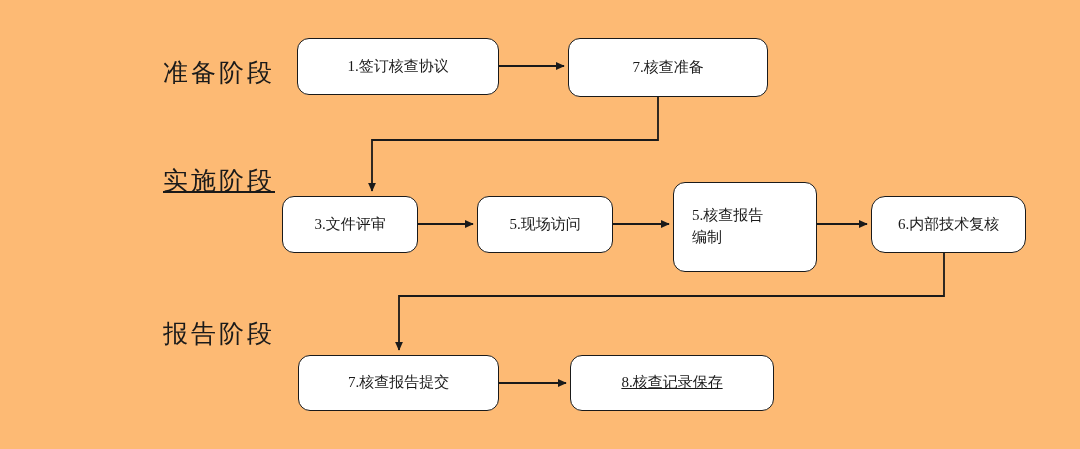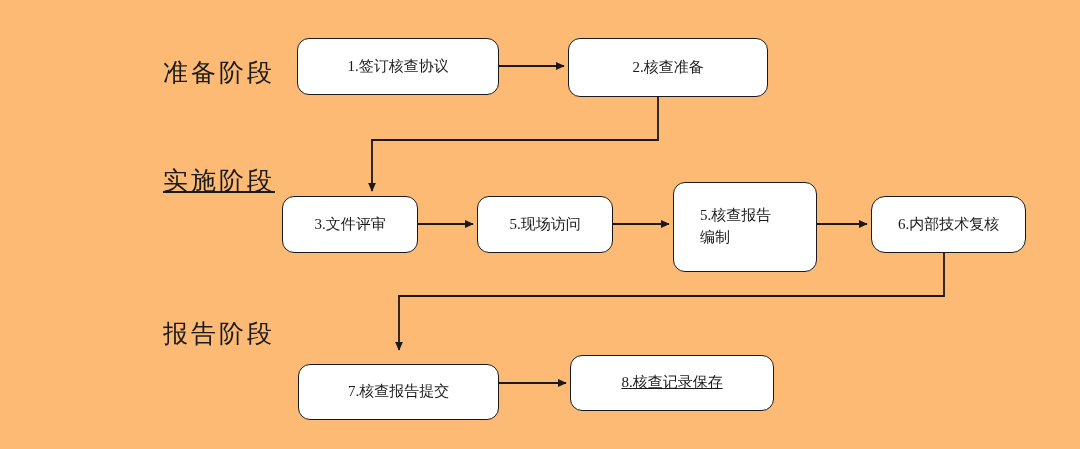--- a/index.html
+++ b/index.html
@@ -35,21 +35,21 @@
     text-align: center;
     color: #1a1a1a;
     font-size: 15px;
     line-height: 1.45;
     padding: 2px 8px;
     font-family: "Liberation Serif", "DejaVu Serif", serif;
   }
   .node.left-align {
     justify-content: flex-start;
     text-align: left;
-    padding-left: 26px;
+    padding-left: 18px;
   }
   .node-label {
     display: block;
     white-space: pre-line;
   }
   svg.edges {
     position: absolute;
     left: 0;
     top: 0;
     width: 1080px;
@@ -82,36 +82,36 @@
   <div id="phase-layer">
       <div class="phase-label" style="left: 163px; top: 56px; color: rgb(26, 26, 26);">准备阶段</div>
       <div class="phase-label" style="left: 163px; top: 164px; color: rgb(26, 26, 26); text-decoration: underline;">实施阶段</div>
       <div class="phase-label" style="left: 163px; top: 317px; color: rgb(26, 26, 26); text-align: right;">报告阶段</div>
     </div>
   <div id="node-layer">
       <div class="node" style="left: 297px; top: 38px; width: 202px; height: 57px; border-color: rgb(26, 26, 26); color: rgb(26, 26, 26);">
         <span class="node-label">1.签订核查协议</span>
       </div>
       <div class="node" style="left: 568px; top: 38px; width: 200px; height: 59px; border-color: rgb(26, 26, 26); color: rgb(26, 26, 26);">
-        <span class="node-label">2.核查准备</span>
+        <span class="node-label">7.核查准备</span>
       </div>
       <div class="node" style="left: 282px; top: 196px; width: 136px; height: 57px; border-color: rgb(26, 26, 26); color: rgb(26, 26, 26);">
         <span class="node-label">3.文件评审</span>
       </div>
       <div class="node" style="left: 477px; top: 196px; width: 136px; height: 57px; border-color: rgb(26, 26, 26); color: rgb(26, 26, 26);">
         <span class="node-label">5.现场访问</span>
       </div>
       <div class="node left-align" style="left: 673px; top: 182px; width: 144px; height: 90px; border-color: rgb(26, 26, 26); color: rgb(26, 26, 26);">
         <span class="node-label">5.核查报告
 编制</span>
       </div>
       <div class="node" style="left: 871px; top: 196px; width: 155px; height: 57px; border-color: rgb(26, 26, 26); color: rgb(26, 26, 26); border-radius: 14px;">
         <span class="node-label">6.内部技术复核</span>
       </div>
-      <div class="node" style="left: 298px; top: 364px; width: 201px; height: 56px; border-color: rgb(26, 26, 26); color: rgb(26, 26, 26);">
+      <div class="node" style="left: 298px; top: 355px; width: 201px; height: 56px; border-color: rgb(26, 26, 26); color: rgb(26, 26, 26);">
         <span class="node-label">7.核查报告提交</span>
       </div>
       <div class="node" style="left: 570px; top: 355px; width: 204px; height: 56px; border-color: rgb(26, 26, 26); color: rgb(26, 26, 26); text-decoration: underline;">
         <span class="node-label">8.核查记录保存</span>
       </div>
     </div>
 
 </div>
 
 </body></html>

